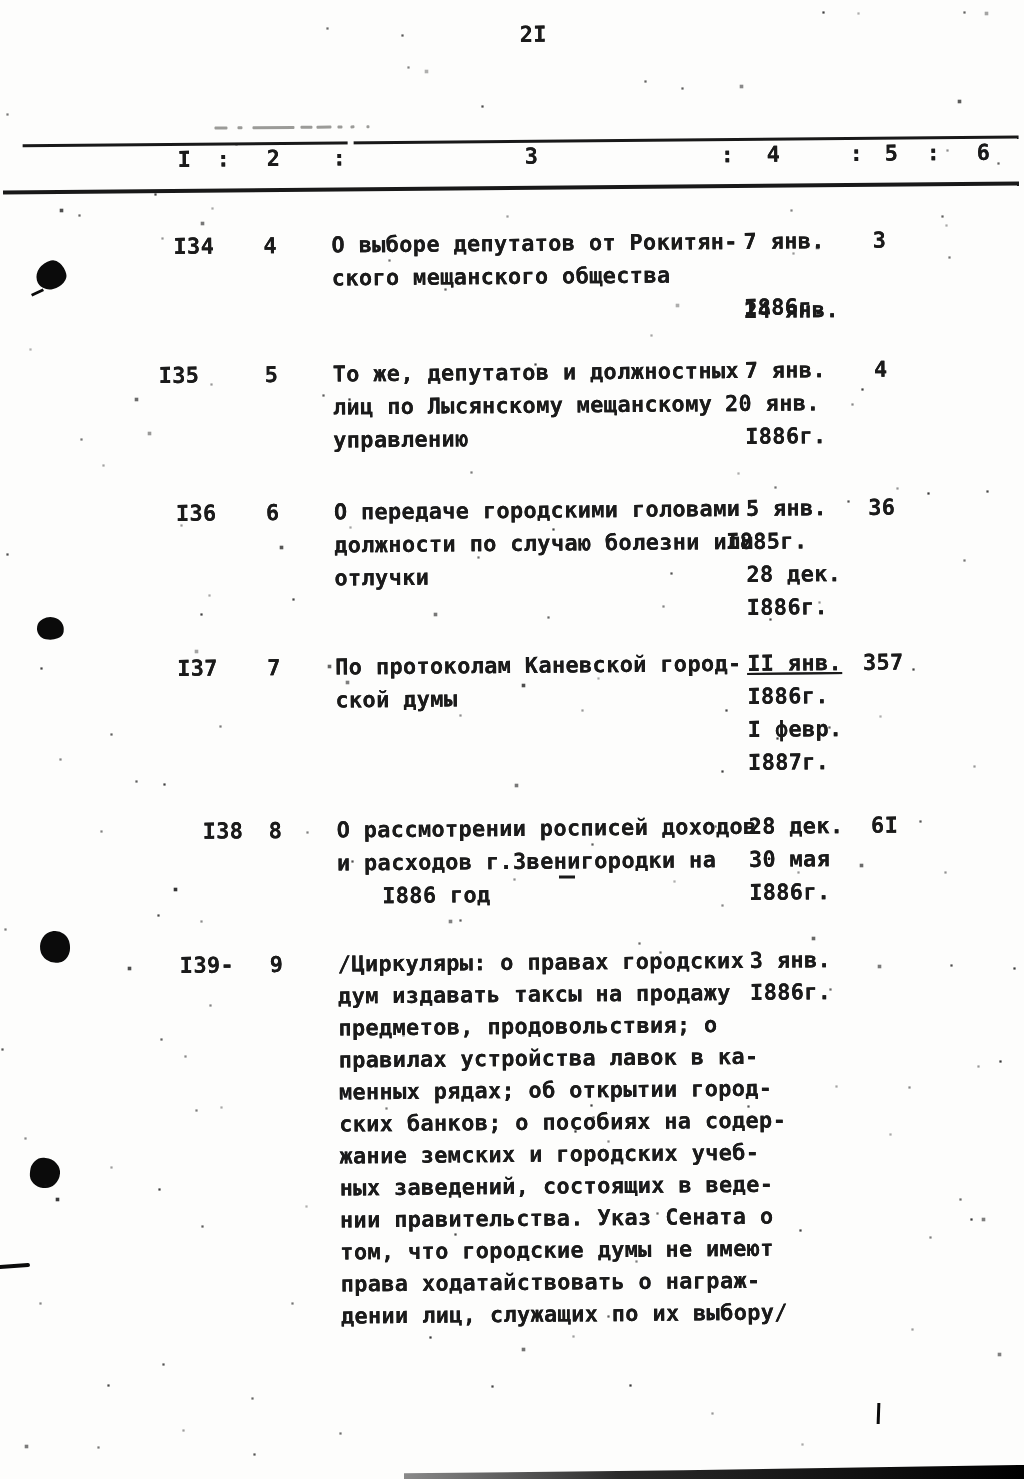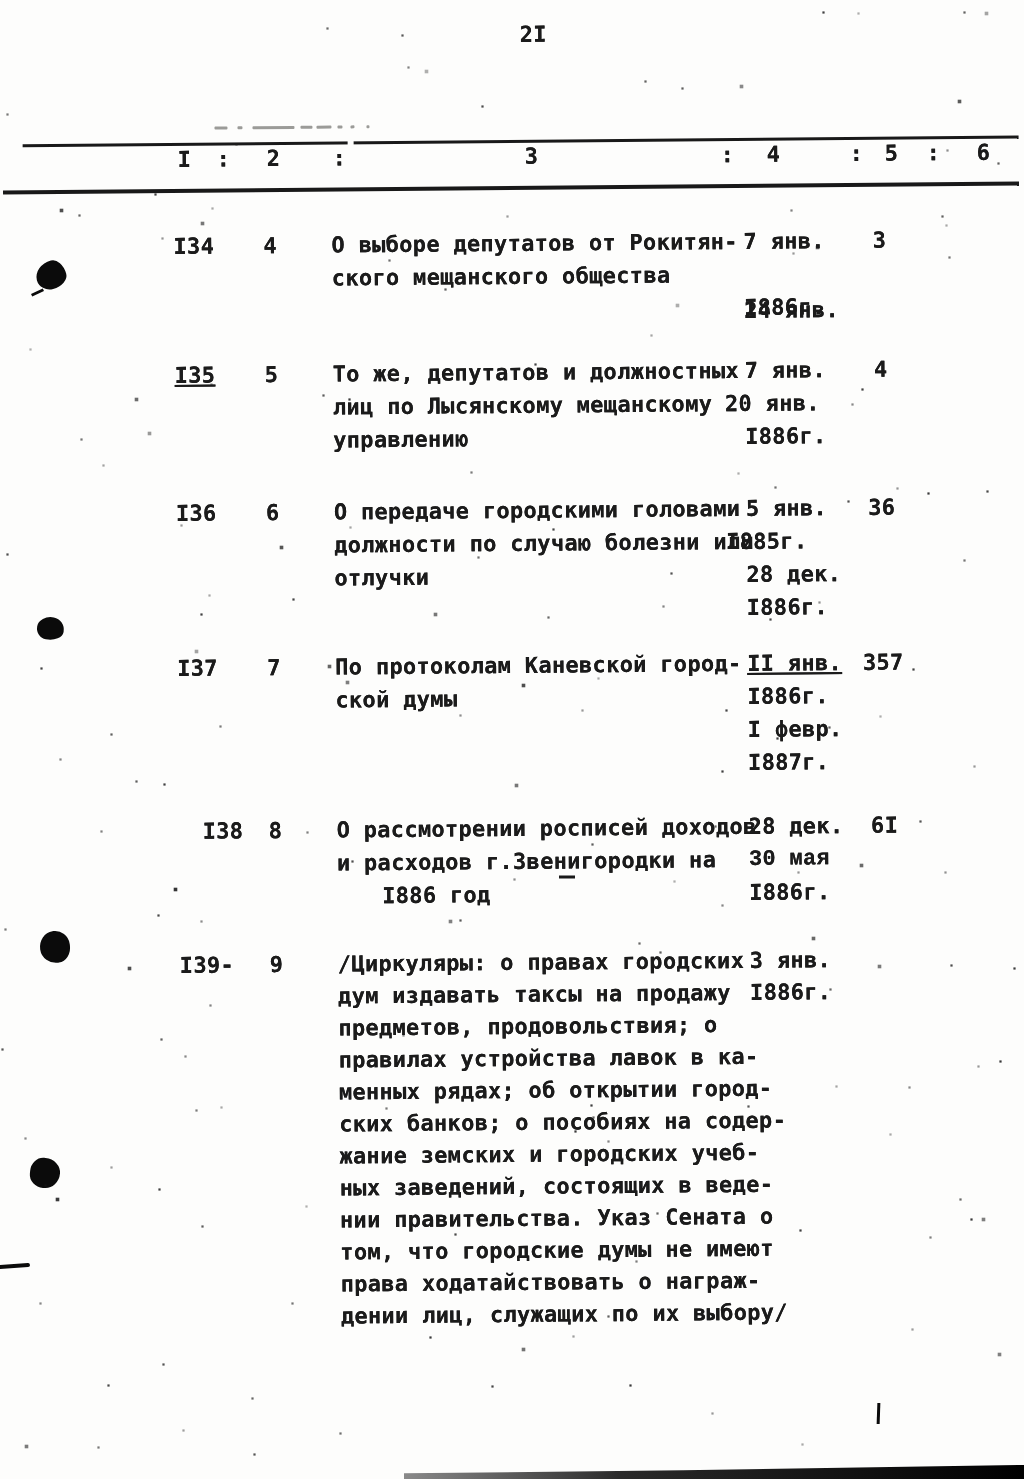--- a/index.html
+++ b/index.html
@@ -82,21 +82,21 @@
           <div class="txt" style="left: 178px; top: 233px;">I34</div>
           <div class="txt" style="left: 268px; top: 233px;">4</div>
           <div class="txt" style="left: 336px; top: 233px;">О выборе депутатов от Рокитян-</div>
           <div class="txt" style="left: 336px; top: 266px;">ского мещанского общества</div>
           <div class="txt" style="left: 748px; top: 233px;">7 янв.</div>
           <div class="txt" style="left: 748px; top: 266px; margin-top: 36px;">24 янв.</div>
           <div class="txt" style="left: 748px; top: 299px;">I886г.</div>
           <div class="txt" style="left: 852px; top: 233px; width: 64px; text-align: center;">3</div>
         </div>
         <div>
-          <div class="txt" style="left: 178px; top: 362px; text-decoration: underline;">I35</div>
+          <div class="txt" style="left: 162px; top: 362px;">I35</div>
           <div class="txt" style="left: 268px; top: 362px;">5</div>
           <div class="txt" style="left: 336px; top: 362px;">То же, депутатов и должностных</div>
           <div class="txt" style="left: 336px; top: 395px;">лиц по Лысянскому мещанскому</div>
           <div class="txt" style="left: 336px; top: 428px;">управлению</div>
           <div class="txt" style="left: 748px; top: 362px;">7 янв.</div>
           <div class="txt" style="left: 728px; top: 395px;">20 янв.</div>
           <div class="txt" style="left: 748px; top: 428px;">I886г.</div>
           <div class="txt" style="left: 852px; top: 362px; width: 64px; text-align: center;">4</div>
         </div>
         <div>
@@ -122,21 +122,21 @@
           <div class="txt" style="left: 748px; top: 754px;">I887г.</div>
           <div class="txt" style="left: 852px; top: 655px; width: 64px; text-align: center;">357</div>
         </div>
         <div>
           <div class="txt" style="left: 178px; top: 818px; margin-left: 24px;">I38</div>
           <div class="txt" style="left: 268px; top: 818px;">8</div>
           <div class="txt" style="left: 336px; top: 818px;">О рассмотрении росписей доходов</div>
           <div class="txt" style="left: 336px; top: 851px;">и расходов г.Звенигородки на</div>
           <div class="txt" style="left: 336px; top: 884px; margin-left: 45px;">I886 год</div>
           <div class="txt" style="left: 748px; top: 818px;">28 дек.</div>
-          <div class="txt" style="left: 748px; top: 851px; font-family: Liberation Mono, monospace;">30 мая</div>
+          <div class="txt" style="left: 748px; top: 851px;">30 мая</div>
           <div class="txt" style="left: 748px; top: 884px;">I886г.</div>
           <div class="txt" style="left: 852px; top: 818px; width: 64px; text-align: center;">6I</div>
         </div>
         <div>
           <div class="txt" style="left: 178px; top: 952px; text-align: right;">I39-</div>
           <div class="txt" style="left: 268px; top: 952px;">9</div>
           <div class="txt" style="left: 336px; top: 952px;">/Циркуляры: о правах городских</div>
           <div class="txt" style="left: 336px; top: 984px;">дум издавать таксы на продажу</div>
           <div class="txt" style="left: 336px; top: 1016px;">предметов, продовольствия; о</div>
           <div class="txt" style="left: 336px; top: 1048px;">правилах устройства лавок в ка-</div>

